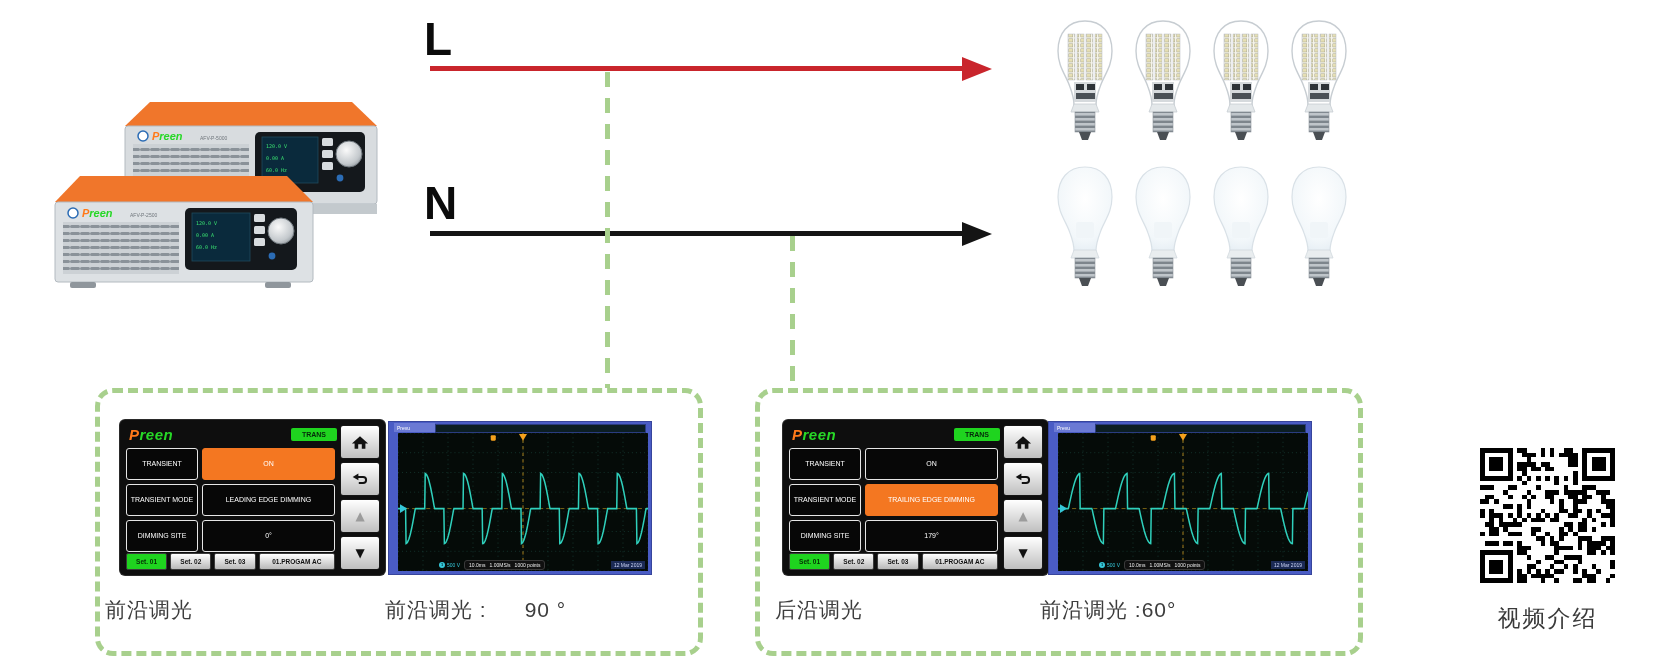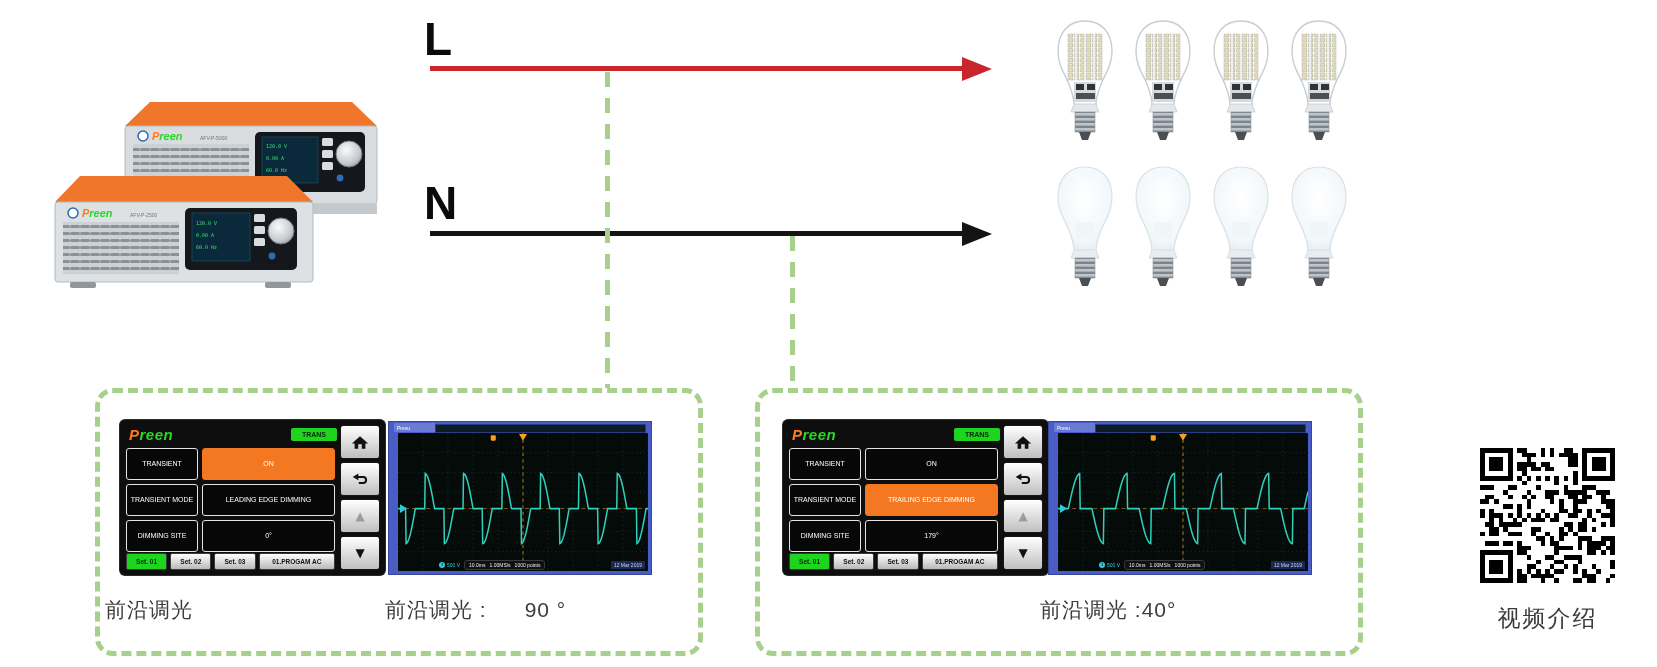--- a/index.html
+++ b/index.html
@@ -425,23 +425,26 @@
           <span class="st-box">
               <span>10.0ms</span>
               <span>1.00MS/s</span>
               <span>1000 points</span>
             </span>
           <span class="st-date">12 Mar 2019</span>
         </div>
       </div>
     </div>
 
+    <div class="cap cap-panel-trailing">
+        <span>后沿调光</span>
+      </div>
     <div class="cap cap-scope-trailing">
         <span>前沿调光 : </span>
-        <b>40°</b>
+        <b>60°</b>
       </div>
   </div>
 
   <div id="qr-block">
     <svg id="qr-svg" viewBox="0 0 29 29">
         <rect x="0" y="0" width="29" height="29" fill="#fff"></rect>
         <rect x="8" y="0" width="1" height="1" fill="#000"></rect>
         <rect x="9" y="0" width="1" height="1" fill="#000"></rect>
         <rect x="13" y="0" width="1" height="1" fill="#000"></rect>
         <rect x="15" y="0" width="1" height="1" fill="#000"></rect>

